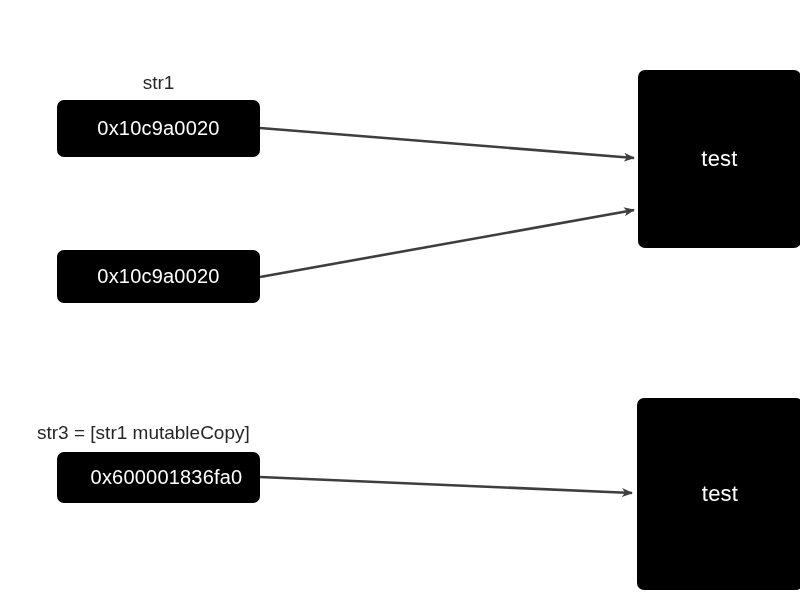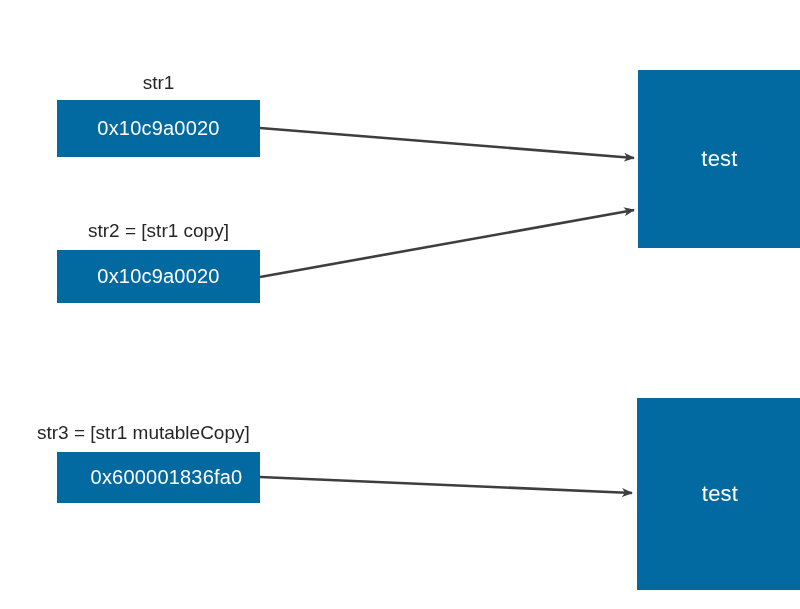--- a/index.html
+++ b/index.html
@@ -16,27 +16,28 @@
     position: relative;
     width: 800px;
     height: 609px;
     background: #ffffff;
     overflow: hidden;
     margin-left: 30px;
   }
   
   .box {
     position: absolute;
-    background: #0369a1;
+    background: #000000;
     box-sizing: border-box;
     display: flex;
     align-items: center;
     justify-content: center;
     color: #ffffff;
     letter-spacing: .2px;
+    border-radius: 7px;
   }
   .addr-box {
     font-size: 20px;
   }
   .target-box {
     font-size: 22px;
   }
   #addr-box-1 { left: 27px;  top: 100px; width: 203px; height: 57px; }
   #addr-box-2 { left: 27px;  top: 250px; width: 203px; height: 53px; }
   #addr-box-3 { left: 27px;  top: 452px; width: 203px; height: 51px; padding-left: 16px; }
@@ -80,21 +81,20 @@
     <line x1="230" y1="128" x2="604" y2="158" stroke="#3e3e3e" stroke-width="2.6" marker-end="url(#arrowhead)"></line>
 
     <line x1="230" y1="277" x2="604" y2="210" stroke="#3e3e3e" stroke-width="2.6" marker-end="url(#arrowhead)"></line>
 
     <line x1="230" y1="477" x2="602" y2="493" stroke="#3e3e3e" stroke-width="2.6" marker-end="url(#arrowhead)"></line>
   </svg>
 
   <div class="var-label" id="label-str1">str1</div>
   <div class="box addr-box" id="addr-box-1">0x10c9a0020</div>
 
-  <div class="var-label" id="label-str2">str2 = [str1 copy]</div>
   <div class="box addr-box" id="addr-box-2">0x10c9a0020</div>
 
   <div class="var-label" id="label-str3">str3 = [str1 mutableCopy]</div>
   <div class="box addr-box" id="addr-box-3">0x600001836fa0</div>
 
   <div class="box target-box" id="target-box-1">test</div>
 
   <div class="box target-box" id="target-box-2">test</div>
 
 </div>

